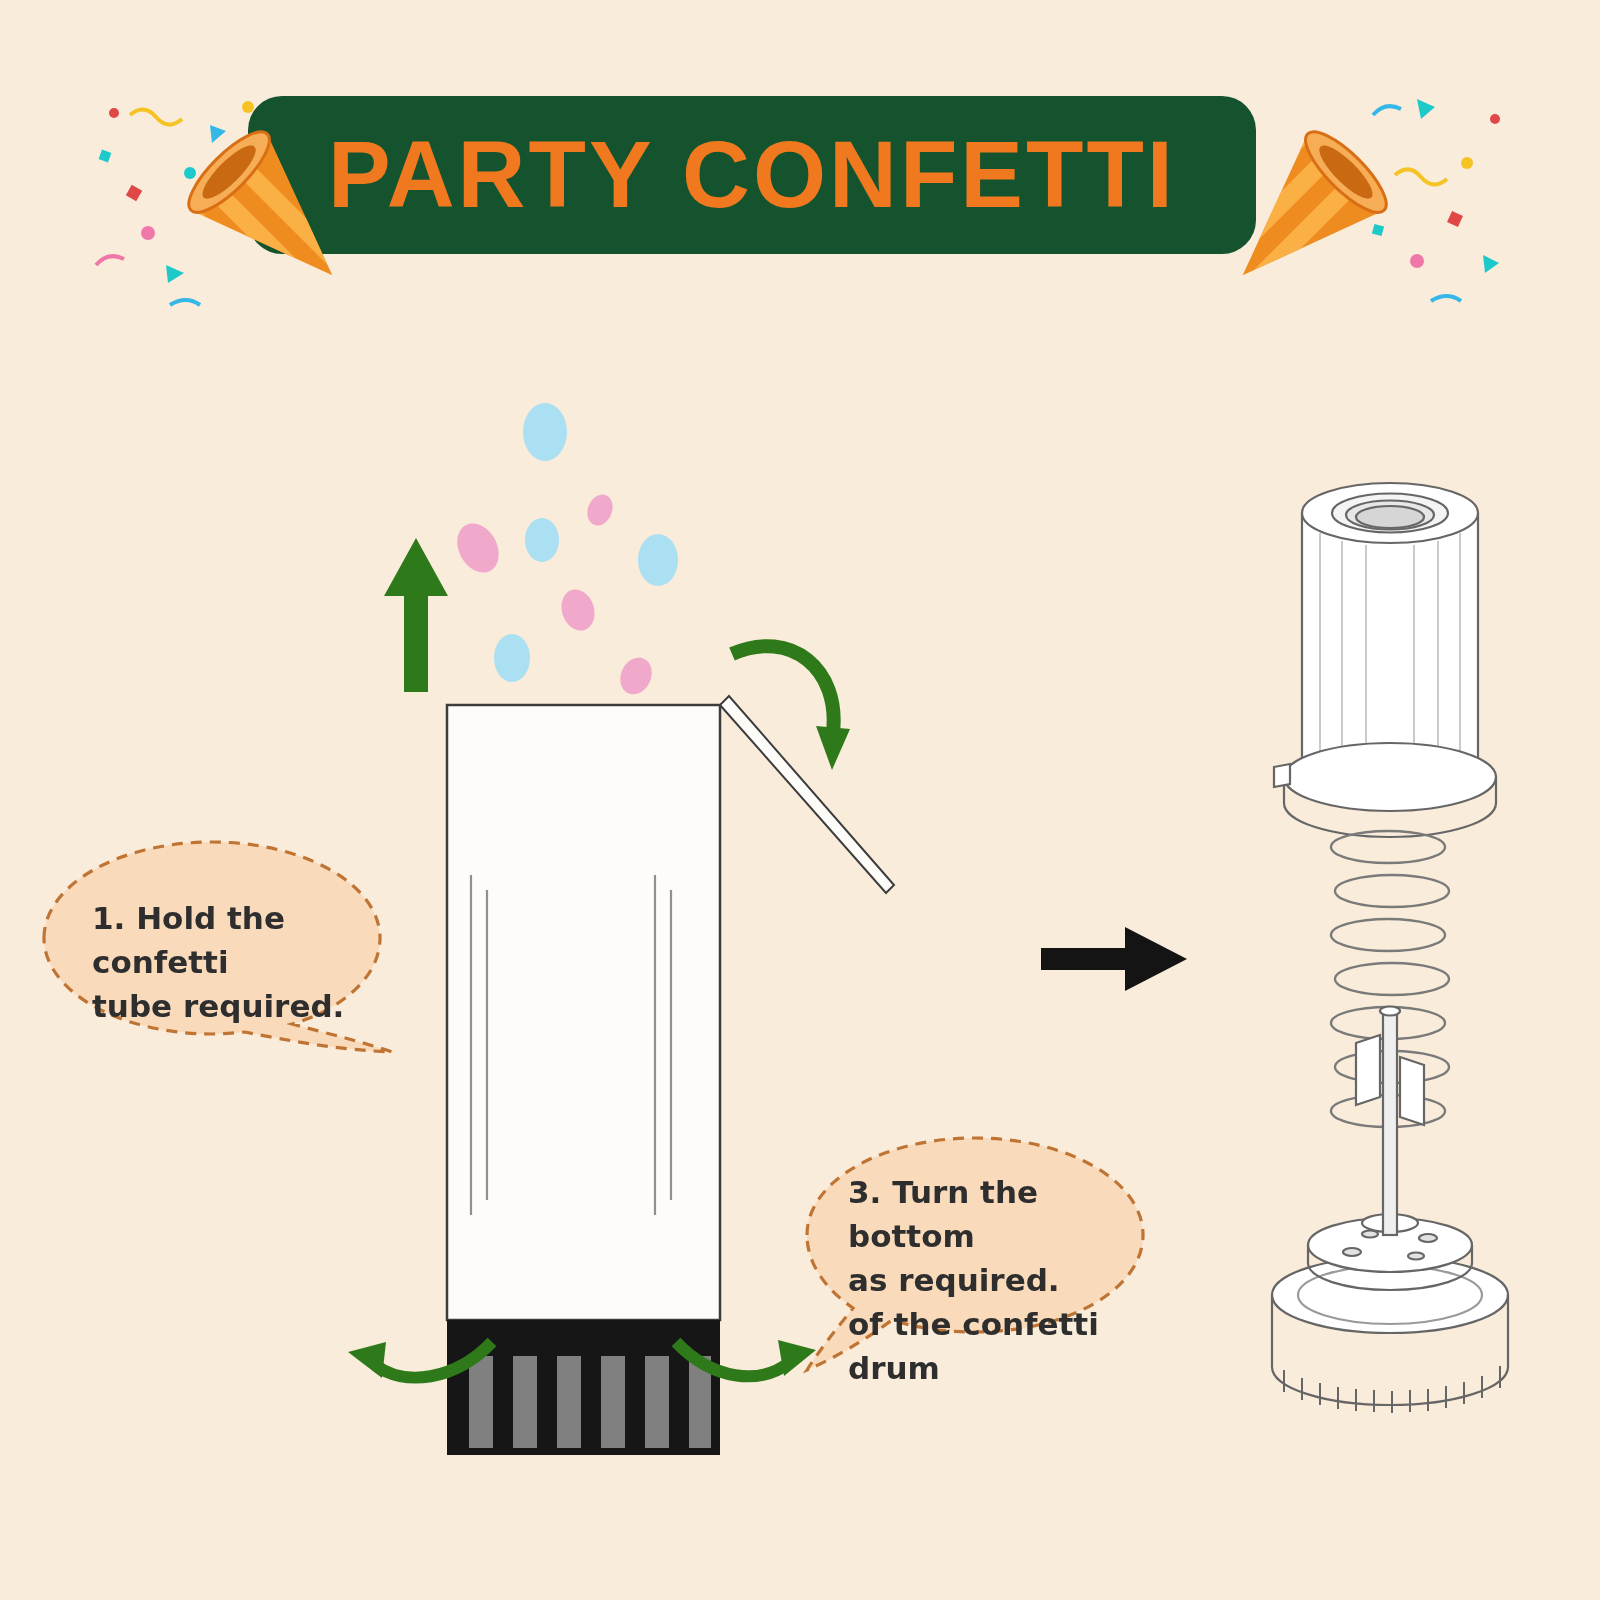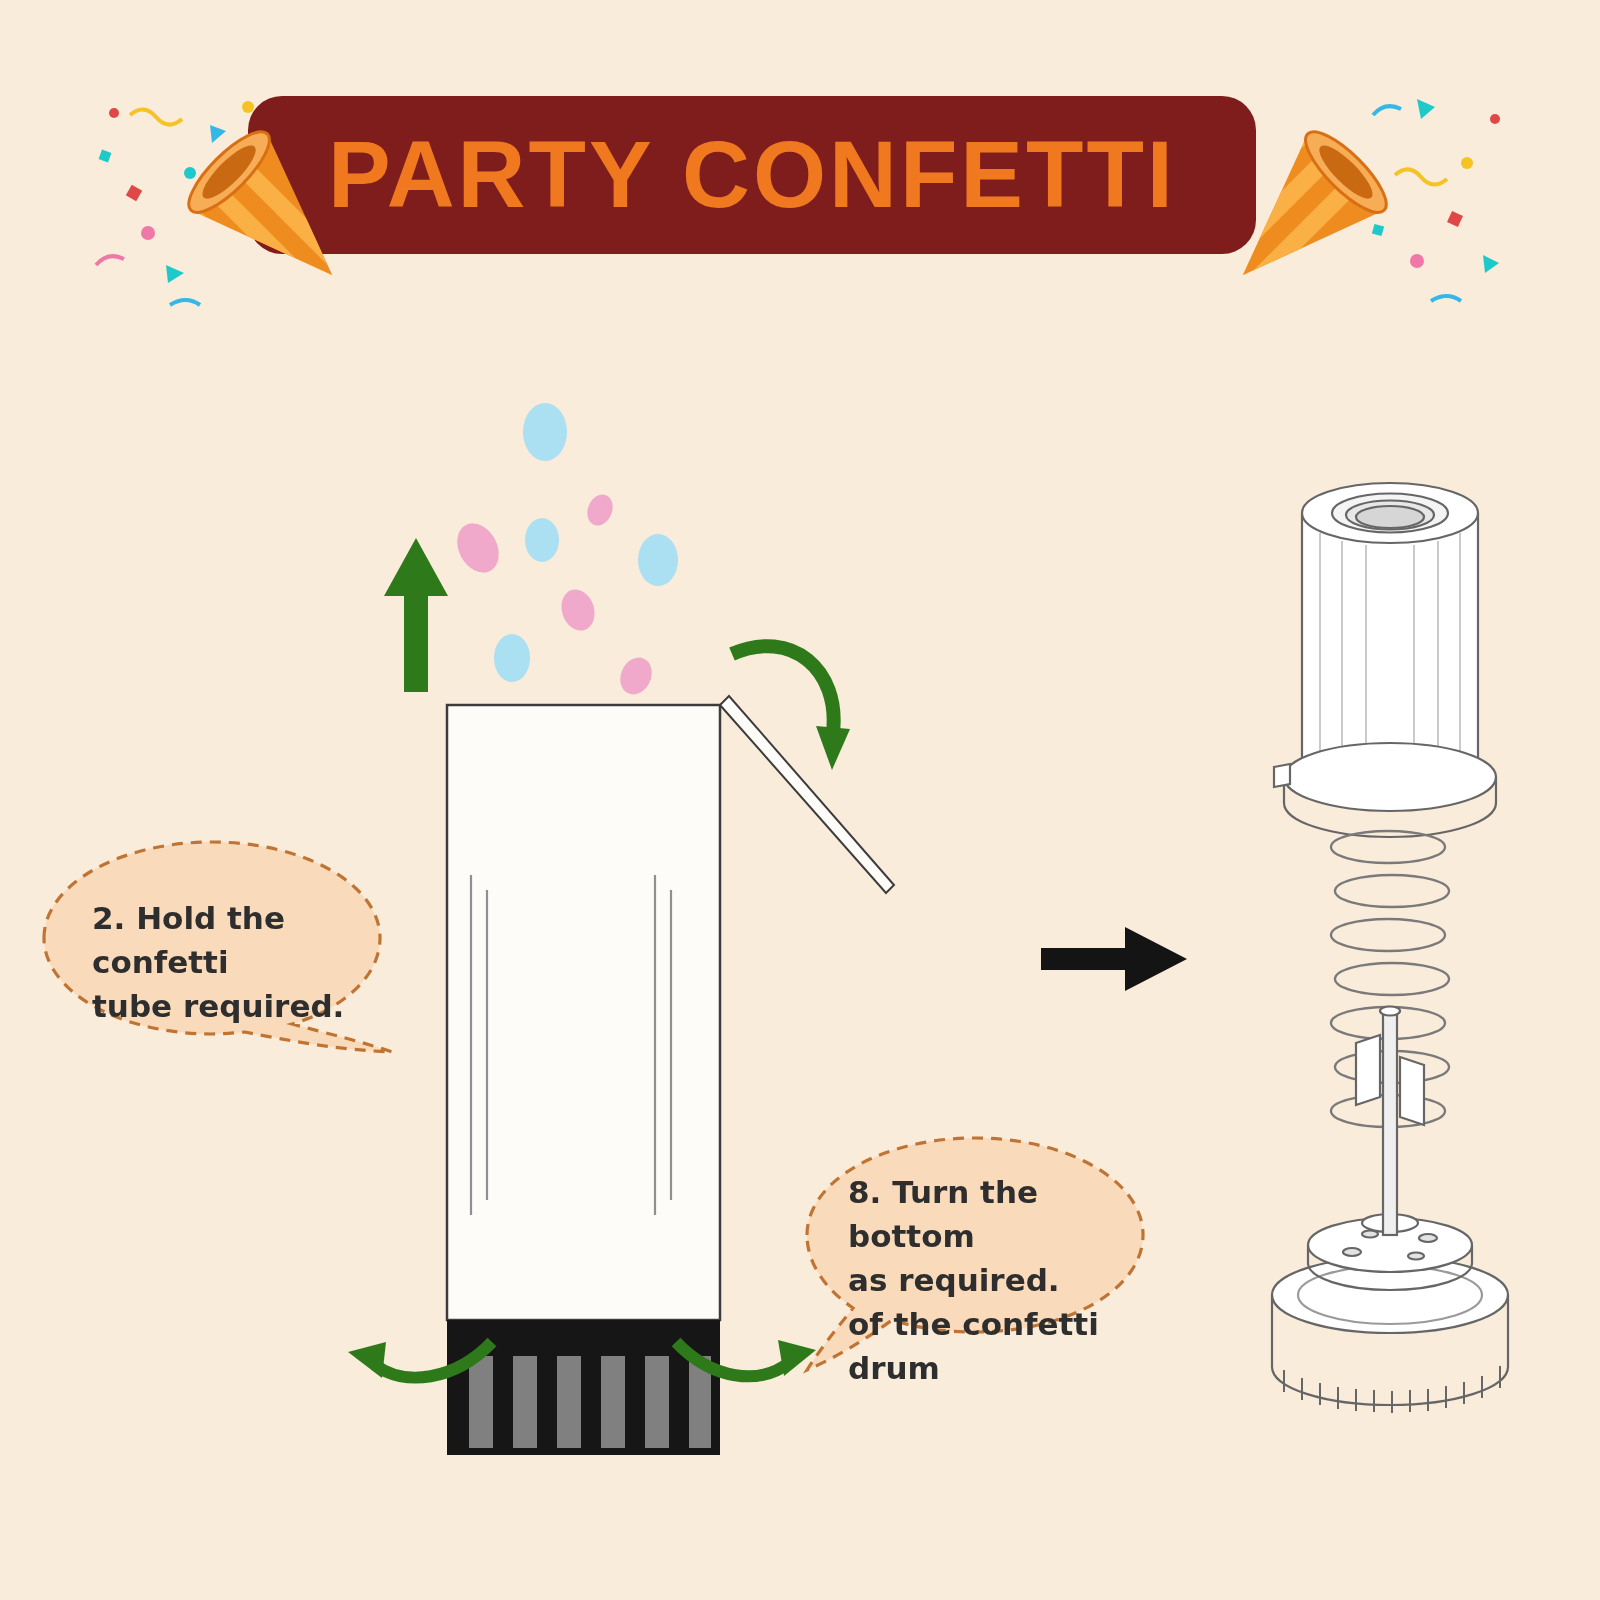--- a/index.html
+++ b/index.html
@@ -4,21 +4,21 @@
 <style>
   html,body{margin:0;padding:0;}
   #canvas{
     position:relative;width:1600px;height:1600px;overflow:hidden;
     background:#faecdb;
     font-family:"Liberation Sans", sans-serif;
   }
   .abs{position:absolute;}
   .banner{
     left:248px;top:96px;width:1008px;height:158px;
-    background:#7f1d1d;border-radius:34px;
+    background:#14532d;border-radius:34px;
   }
   .title{
     width:100%;height:158px;line-height:158px;text-align:center;
     font-size:94px;font-weight:800;letter-spacing:3px;color:#f0791f;
     font-family:"Liberation Sans", sans-serif;
   }
   .bubble-text{
     font-family:"DejaVu Sans", sans-serif;
     font-weight:700;font-size:31px;line-height:1.42;color:#2e2e2e;
   }
@@ -139,31 +139,31 @@
       </g>
     </svg>
   </div>
 
   <div class="abs" style="left:40px;top:838px;width:360px;height:225px">
     <svg width="360" height="225" viewBox="0 0 360 225">
       <path d="M4,100 C4,47 79,4 172,4 C265,4 340,47 340,100 C340,140 300,172 252,186 C290,196 330,206 352,214 C300,212 250,203 205,194 C193,195 182,196 172,196 C79,196 4,153 4,100 Z" fill="#f9dabb" stroke="#bf7434" stroke-width="3.2" stroke-dasharray="11 8"></path>
     </svg>
   </div>
   <div class="abs bubble-text" style="left:92px;top:896px;width:270px">
-    <div>2. Hold the confetti</div>
+    <div>1. Hold the confetti</div>
     <div>tube required.</div>
   </div>
 
   <div class="abs" style="left:795px;top:1130px;width:370px;height:250px">
     <svg width="370" height="250" viewBox="0 0 370 250">
       <path d="M12,105 C12,51 87,8 180,8 C273,8 348,51 348,105 C348,159 273,202 180,202 C150,202 122,198 97,190 C70,210 40,228 12,240 C28,215 44,196 58,178 C30,159 12,133 12,105 Z" fill="#f9dabb" stroke="#bf7434" stroke-width="3.2" stroke-dasharray="11 8"></path>
     </svg>
   </div>
   <div class="abs bubble-text" style="left:848px;top:1170px;width:290px">
-    <div>8. Turn the bottom</div>
+    <div>3. Turn the bottom</div>
     <div>as required.</div>
     <div>of the confetti drum</div>
   </div>
 
   <div class="abs" style="left:1035px;top:915px;width:160px;height:90px">
     <svg width="160" height="90" viewBox="0 0 160 90">
       <rect x="6" y="33" width="86" height="22" fill="#141414"></rect>
       <polygon points="90,12 90,76 152,44" fill="#141414"></polygon>
     </svg>
   </div>

